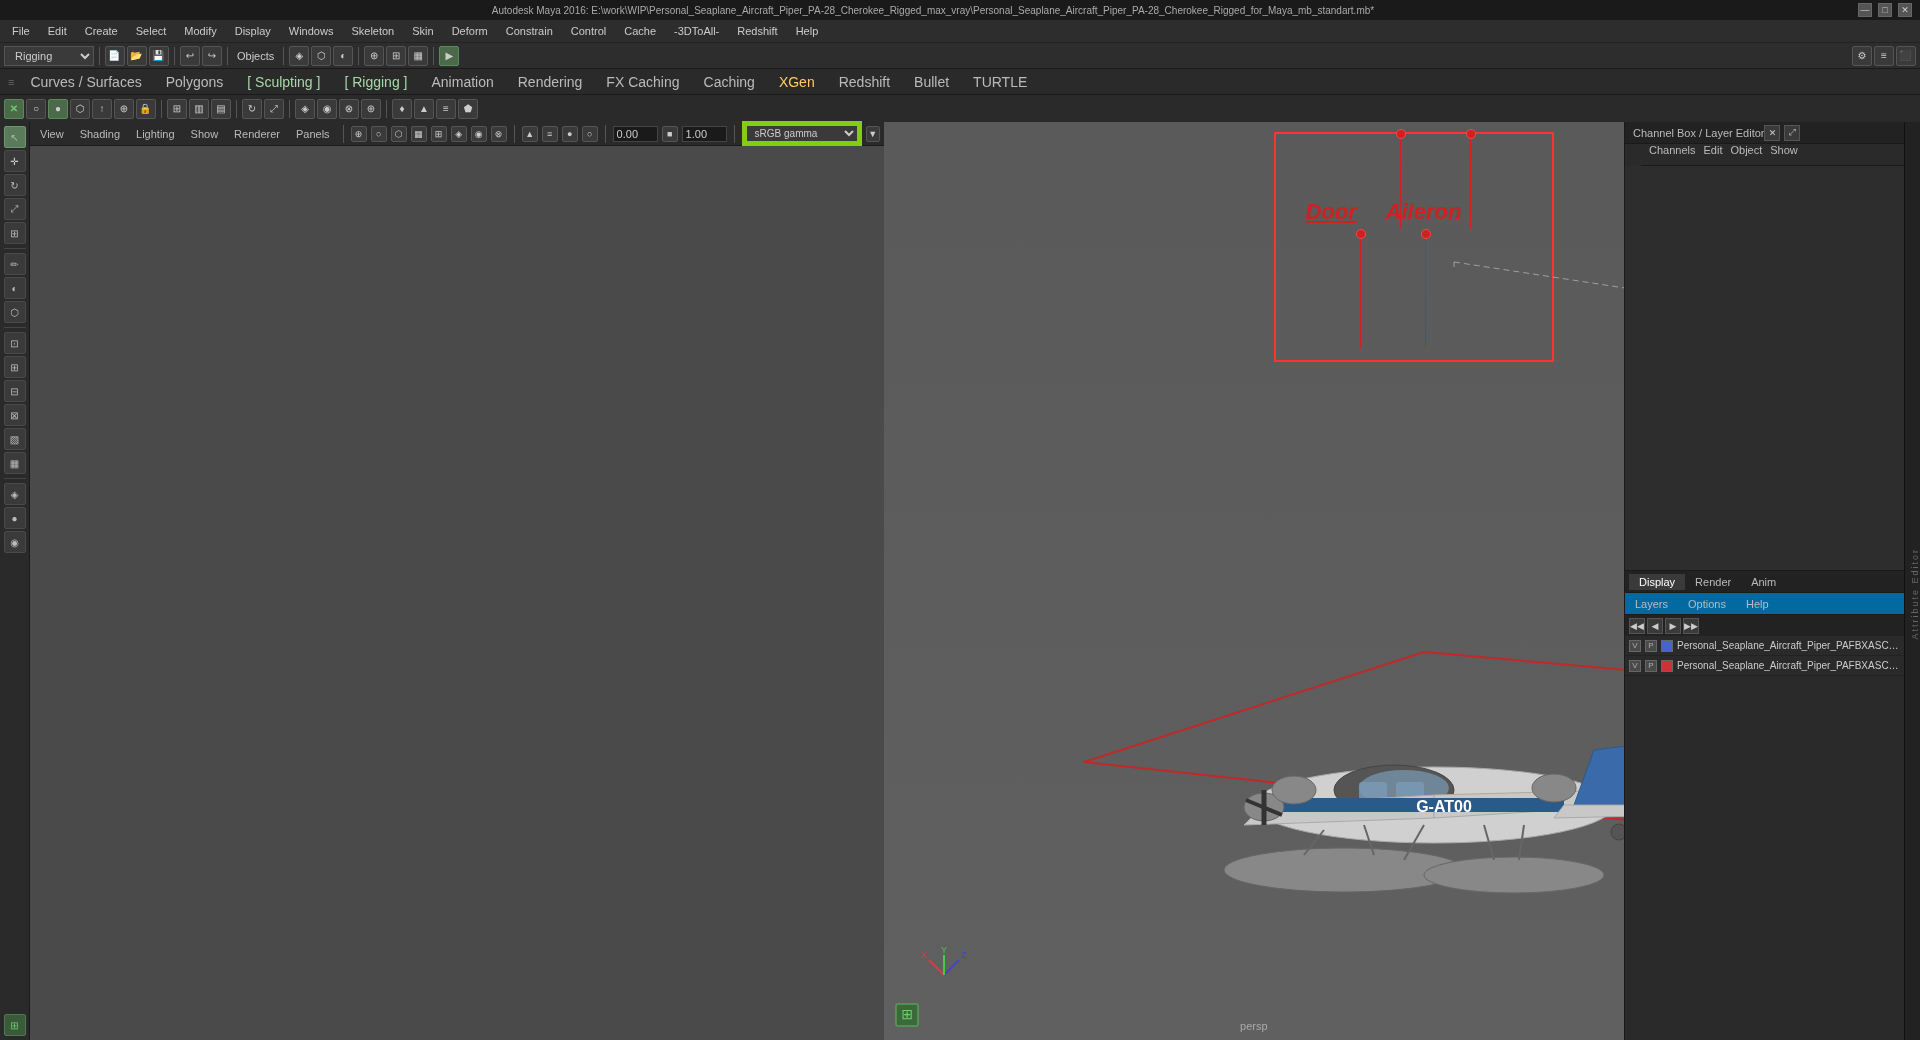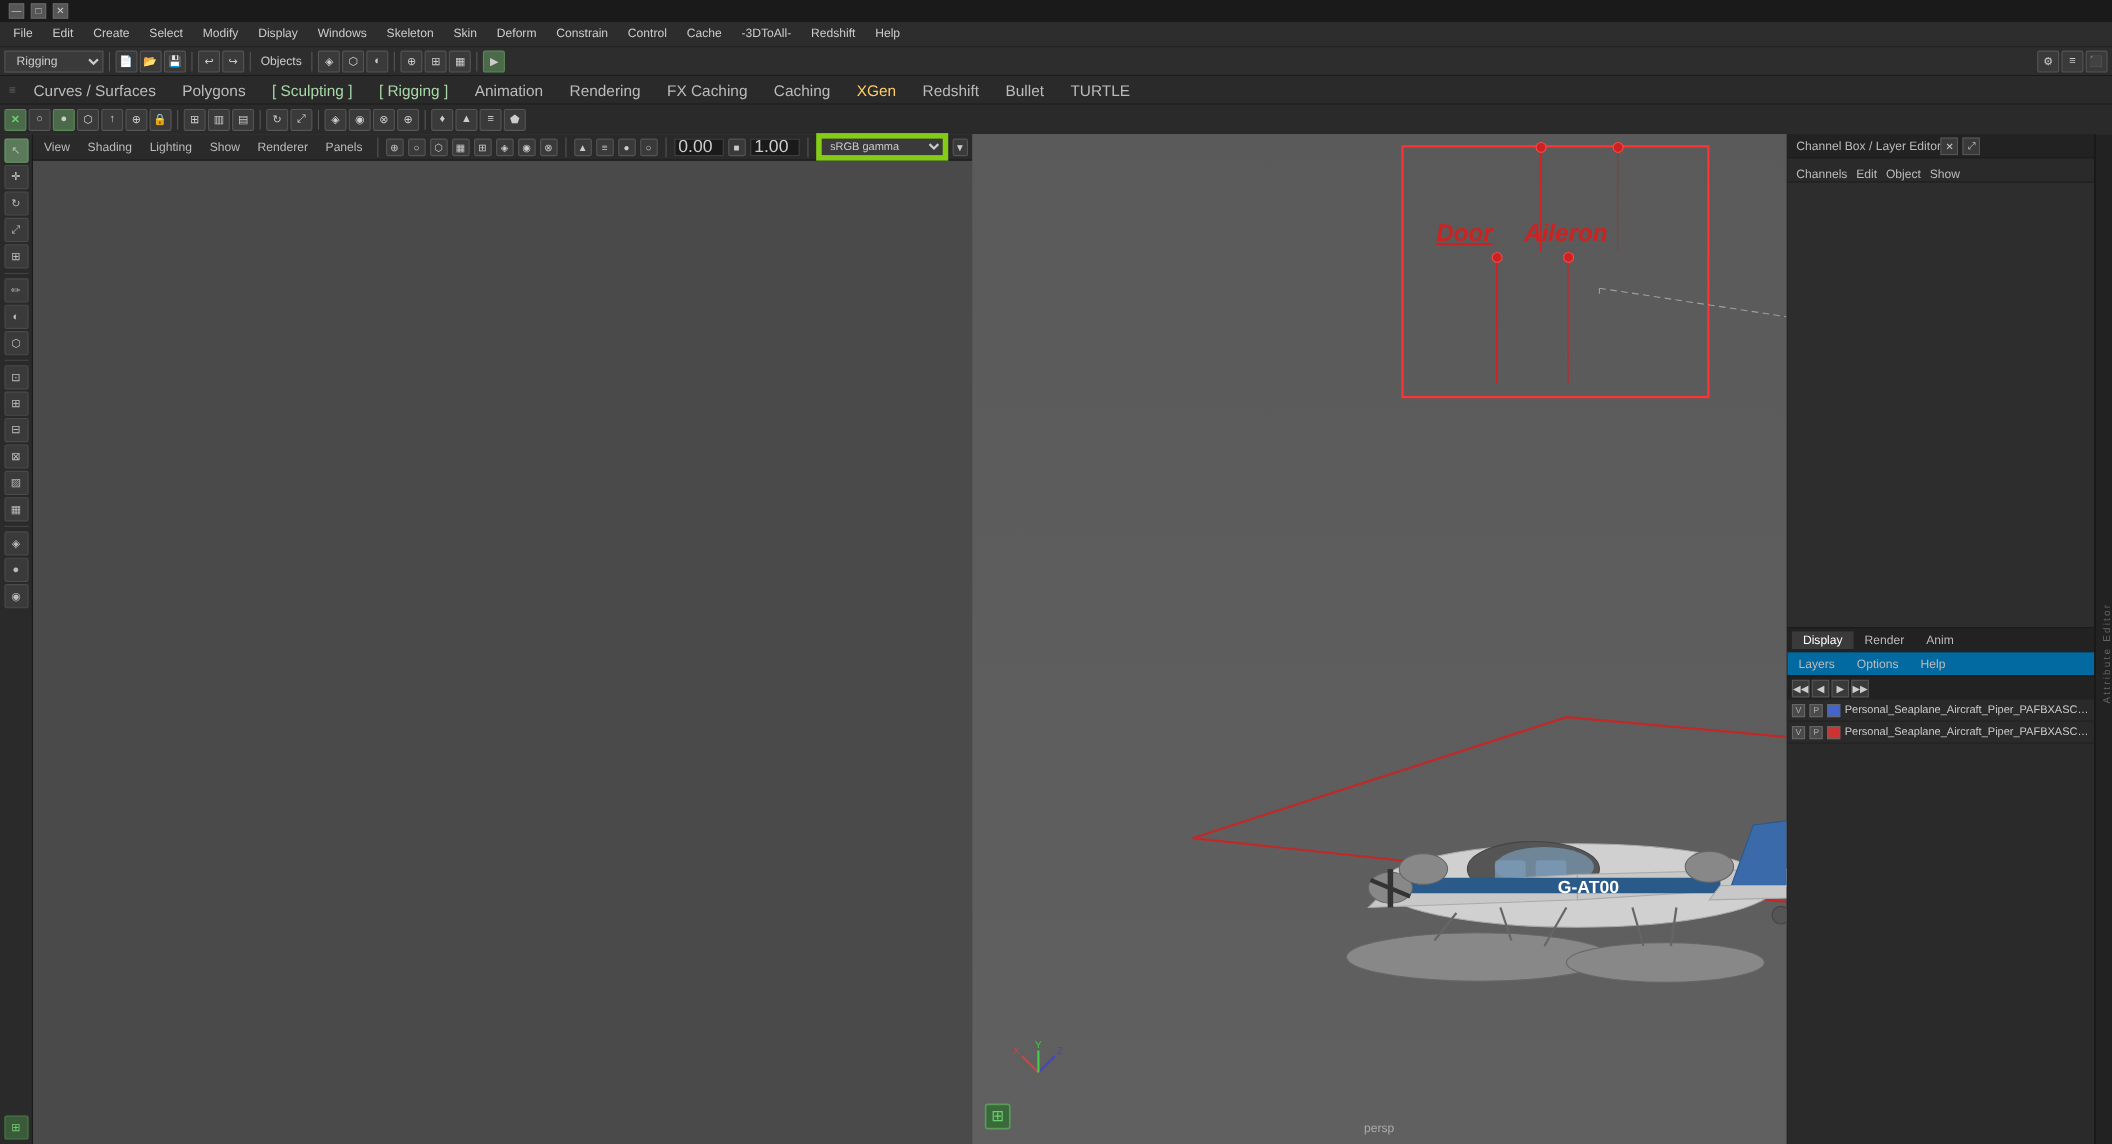--- a/index.html
+++ b/index.html
@@ -156,21 +156,21 @@
       padding: 0 4px;
       gap: 4px;
       border-bottom: 1px solid #1a1a1a;
     }
     .vp-menu { padding: 2px 6px; cursor: pointer; color: #bbb; font-size: 11px; }
     .vp-input {
       width: 50px; height: 16px;
       background: #1a1a1a;
       border: 1px solid #444;
       color: #ccc;
-      font-size: 16px;
+      font-size: 11px;
       padding: 0 3px;
     }
     .vp-gamma {
       background: #3a3a3a;
       border: 5px solid #84cc16;
       color: #ccc;
       font-size: 10px;
       padding: 1px 4px;
       width: 120px;
     }
@@ -229,24 +229,25 @@
       display: flex;
       align-items: center;
       padding: 0 8px;
       border-bottom: 1px solid #1a1a1a;
     }
     #channel-box-header span { font-size: 11px; color: #bbb; }
     #channel-box-tabs {
       height: 22px;
       background: #2a2a2a;
       display: flex;
-      align-items: flex-end;
+      align-items: flex-start;
       padding: 0 8px;
       gap: 8px;
       border-bottom: 1px solid #1a1a1a;
+      margin-left: 16px;
     }
     .cb-tab { font-size: 11px; color: #bbb; cursor: pointer; }
 
     #channel-content {
       flex: 1;
       background: #2d2d2d;
     }
 
     #display-tabs {
       height: 22px;
@@ -358,20 +359,21 @@
 
     #right-panel-wrapper {
       display: flex;
       flex-direction: row;
     }
   </style>
 </head>
 <body>
 
 <div id="title-bar">
+  <span style="font-size:10px; color:#aaa; flex:1; text-align:center; overflow:hidden; white-space:nowrap; text-overflow:ellipsis;">Autodesk Maya 2016: E:\work\WIP\Personal_Seaplane_Aircraft_Piper_PA-28_Cherokee_Rigged_max_vray\Personal_Seaplane_Aircraft_Piper_PA-28_Cherokee_Rigged_for_Maya_mb_standart.mb*</span>
   <div class="window-controls">
     <div class="win-btn">—</div>
     <div class="win-btn">□</div>
     <div class="win-btn" style="background:#555;">✕</div>
   </div>
 </div>
 
 <div id="menu-bar">
   <span class="menu-item">File</span>
   <span class="menu-item">Edit</span>

